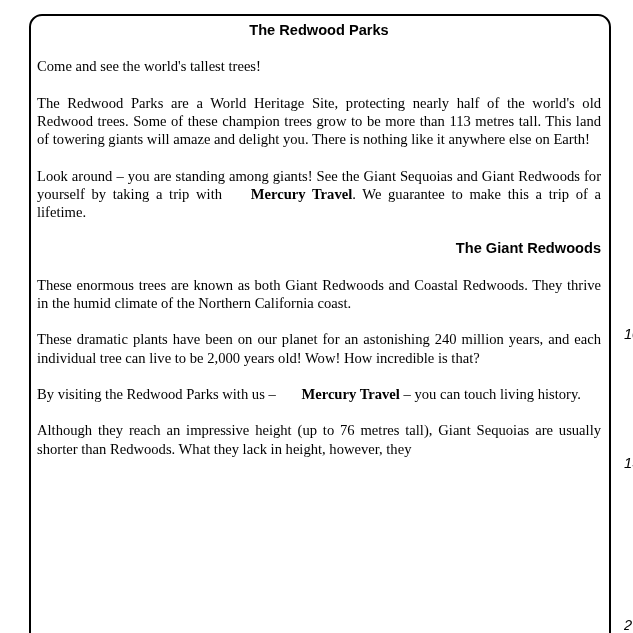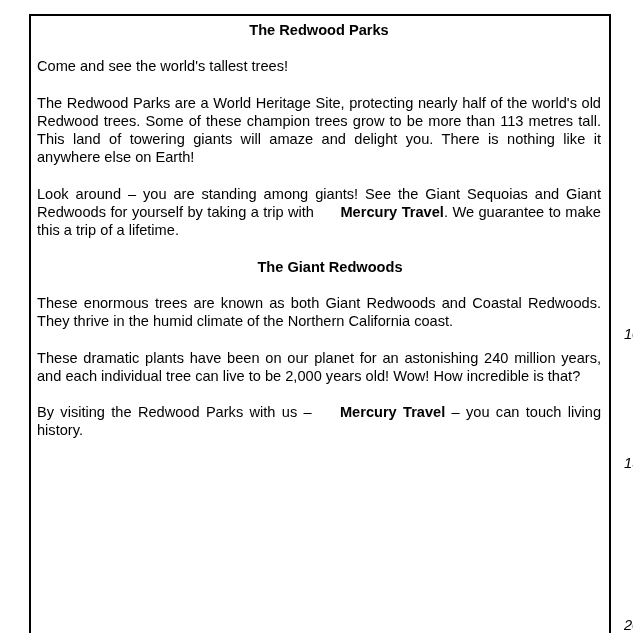--- a/index.html
+++ b/index.html
@@ -1,15 +1,15 @@
 <!DOCTYPE html>
 <html><head>
 <meta charset="utf-8">
 <style>
-  * { box-sizing: border-box; margin: 0; padding: 0; }
+  * { box-sizing: border-box; margin: 0; padding: 0; border-radius: 13px; }
   html, body { background: #ffffff; }
   body {
     width: 633px;
     height: 633px;
     overflow: hidden;
     font-family: "Liberation Sans", sans-serif;
     color: #000000;
   }
   #screen {
     position: relative;
@@ -34,23 +34,24 @@
   }
   .doc-title {
     font-weight: bold;
     text-align: center;
     margin: 0 0 18.2px 0;
   }
   .paragraph {
     text-align: justify;
     margin: 0 0 18.2px 0;
     font-weight: normal;
+    font-family: Liberation Serif, serif;
   }
   .heading {
-    text-align: center;
+    text-align: right;
     font-weight: bold;
     margin: 0 0 18.2px 0;
   }
   .bold { font-weight: bold; padding-left: 22px; }
   .line-number {
     position: absolute;
     left: 624px;               
     width: 30px;
     font-style: italic;
     font-size: 14.6px;
@@ -68,20 +69,21 @@
   <div class="passage-box">
     <h1 class="doc-title">The Redwood Parks</h1>
     <div>
         <p class="paragraph"><span>Come and see the world's tallest trees!</span></p>
         <p class="paragraph"><span>The Redwood Parks are a World Heritage Site, protecting nearly half of the world's old Redwood trees. Some of these champion trees grow to be more than 113 metres tall. This land of towering giants will amaze and delight you. There is nothing like it anywhere else on Earth!</span></p>
         <p class="paragraph"><span>Look around – you are standing among giants! See the Giant Sequoias and Giant Redwoods for yourself by taking a trip with </span><span class="bold">Mercury Travel</span><span>. We guarantee to make this a trip of a lifetime.</span></p>
         <h2 class="heading"><span class="bold">The Giant Redwoods</span></h2>
         <p class="paragraph"><span>These enormous trees are known as both Giant Redwoods and Coastal Redwoods. They thrive in the humid climate of the Northern California coast.</span></p>
         <p class="paragraph"><span>These dramatic plants have been on our planet for an astonishing 240 million years, and each individual tree can live to be 2,000 years old! Wow! How incredible is that?</span></p>
         <p class="paragraph"><span>By visiting the Redwood Parks with us – </span><span class="bold">Mercury Travel</span><span> – you can touch living history.</span></p>
+        <p class="paragraph"><span>Although they reach an impressive height (up to 76 metres tall), Giant Sequoias are usually shorter than Redwoods. What they lack in height, however, they</span></p>
       </div>
   </div>
   <div>
       <div class="line-number ln-0">10</div>
       <div class="line-number ln-1">15</div>
       <div class="line-number ln-2">20</div>
     </div>
 </div>
 
 </body></html>

